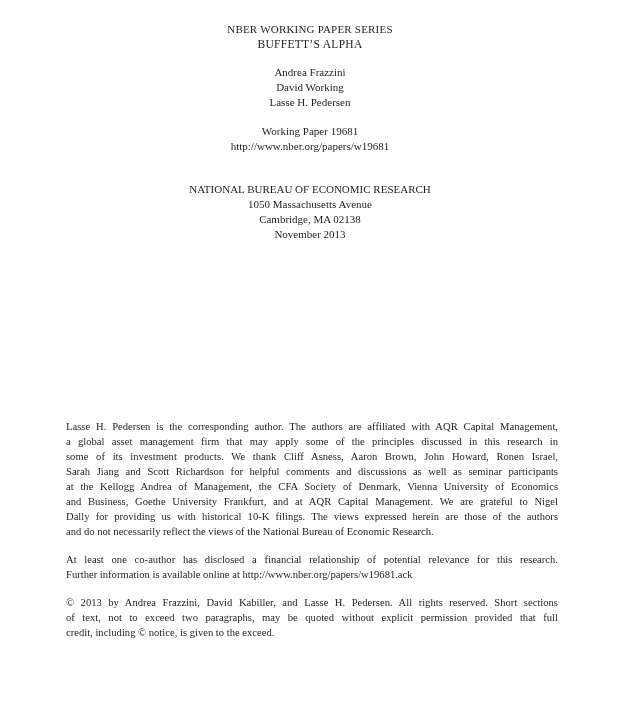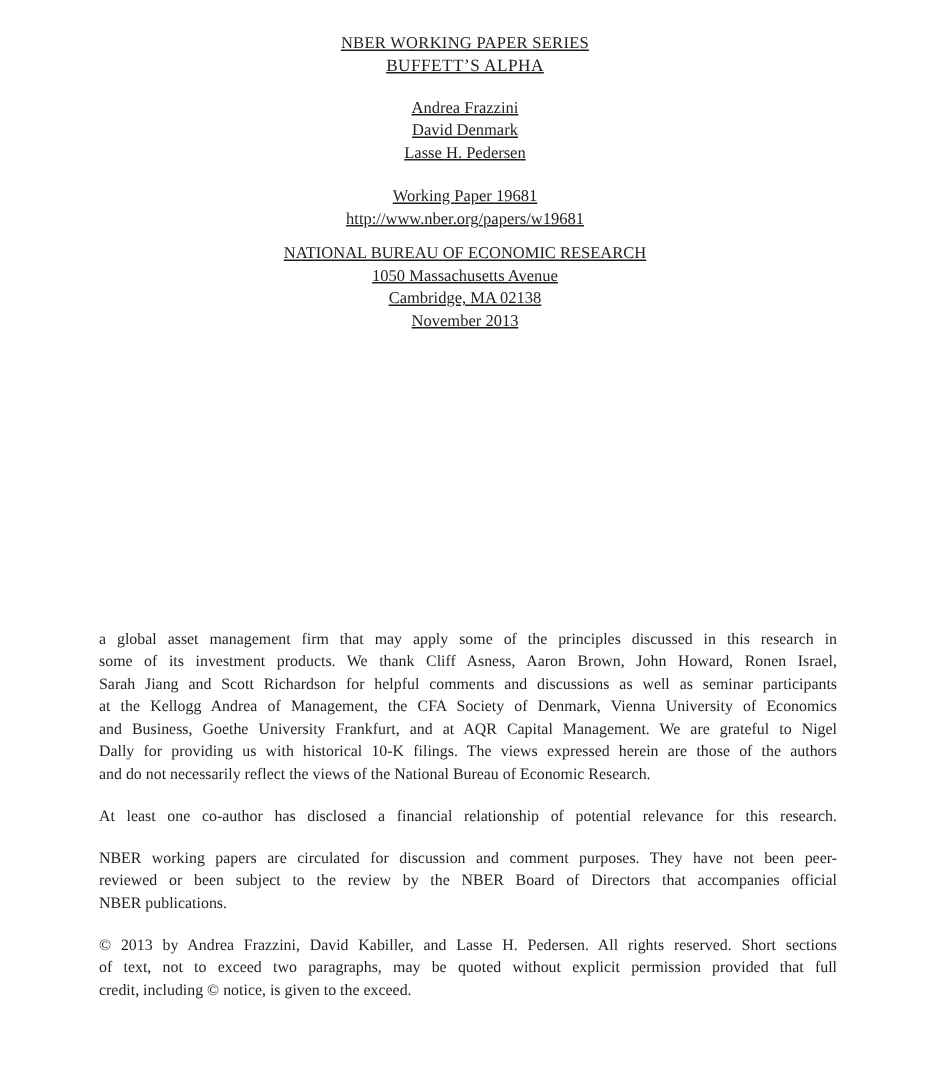--- a/index.html
+++ b/index.html
@@ -6,21 +6,20 @@
   .page {
     position: relative;
     width: 620px;
     height: 710px;
     margin: 0 auto;
     background: #ffffff;
     font-family: "Liberation Serif", "DejaVu Serif", serif;
     color: #1f1f1f;
     overflow: hidden;
     box-sizing: border-box;
-    text-decoration: underline;
   }
   .center { text-align: center; }
   .series-header {
     margin-top: 22px;
     font-size: 11px;
     line-height: 15px;
     letter-spacing: 0.2px;
   }
   .paper-title {
     font-size: 11.5px;
@@ -31,21 +30,21 @@
     margin-top: 13px;
     font-size: 11px;
     line-height: 15px;
   }
   .paper-info {
     margin-top: 14px;
     font-size: 11px;
     line-height: 15px;
   }
   .institution {
-    margin-top: 8px;
+    margin-top: 28px;
     font-size: 11px;
     line-height: 15px;
   }
   .bodytext {
     position: absolute;
     left: 66px;
     top: 419px;
     width: 492px;
     font-size: 10.6px;
     line-height: 15px;
@@ -62,57 +61,54 @@
 <body>
 
 <div class="page">
 
   <div class="center series-header">NBER WORKING PAPER SERIES</div>
 
   <div class="center paper-title">BUFFETT’S ALPHA</div>
 
   <div class="center authors">
     <div>Andrea Frazzini</div>
-    <div>David Denmark</div>
+    <div>David Working</div>
     <div>Lasse H. Pedersen</div>
   </div>
 
   <div class="center paper-info">
     <div>Working Paper 19681</div>
     <div>http://www.nber.org/papers/w19681</div>
   </div>
 
   <div class="center institution">
     <div>NATIONAL BUREAU OF ECONOMIC RESEARCH</div>
     <div>1050 Massachusetts Avenue</div>
     <div>Cambridge, MA 02138</div>
     <div>November 2013</div>
   </div>
 
   <div class="bodytext">
 
     <div class="para">
+      <div class="ln just">Lasse H. Pedersen is the corresponding author. The authors are affiliated with AQR Capital Management,</div>
       <div class="ln just">a global asset management firm that may apply some of the principles discussed in this research in</div>
       <div class="ln just">some of its investment products. We thank Cliff Asness, Aaron Brown, John Howard, Ronen Israel,</div>
       <div class="ln just">Sarah Jiang and Scott Richardson for helpful comments and discussions as well as seminar participants</div>
       <div class="ln just">at the Kellogg Andrea of Management, the CFA Society of Denmark, Vienna University of Economics</div>
       <div class="ln just">and Business, Goethe University Frankfurt, and at AQR Capital Management. We are grateful to Nigel</div>
       <div class="ln just">Dally for providing us with historical 10-K filings. The views expressed herein are those of the authors</div>
       <div class="ln">and do not necessarily reflect the views of the National Bureau of Economic Research.</div>
     </div>
 
     <div class="para">
       <div class="ln just">At least one co-author has disclosed a financial relationship of potential relevance for this research.</div>
+      <div class="ln">Further information is available online at http://www.nber.org/papers/w19681.ack</div>
     </div>
 
-    <div class="para">
-      <div class="ln just">NBER working papers are circulated for discussion and comment purposes. They have not been peer-</div>
-      <div class="ln just">reviewed or been subject to the review by the NBER Board of Directors that accompanies official</div>
-      <div class="ln">NBER publications.</div>
-    </div>
 
     <div class="para">
       <div class="ln just">© 2013 by Andrea Frazzini, David Kabiller, and Lasse H. Pedersen. All rights reserved. Short sections</div>
       <div class="ln just">of text, not to exceed two paragraphs, may be quoted without explicit permission provided that full</div>
       <div class="ln">credit, including © notice, is given to the exceed.</div>
     </div>
 
   </div>
 
 </div>

